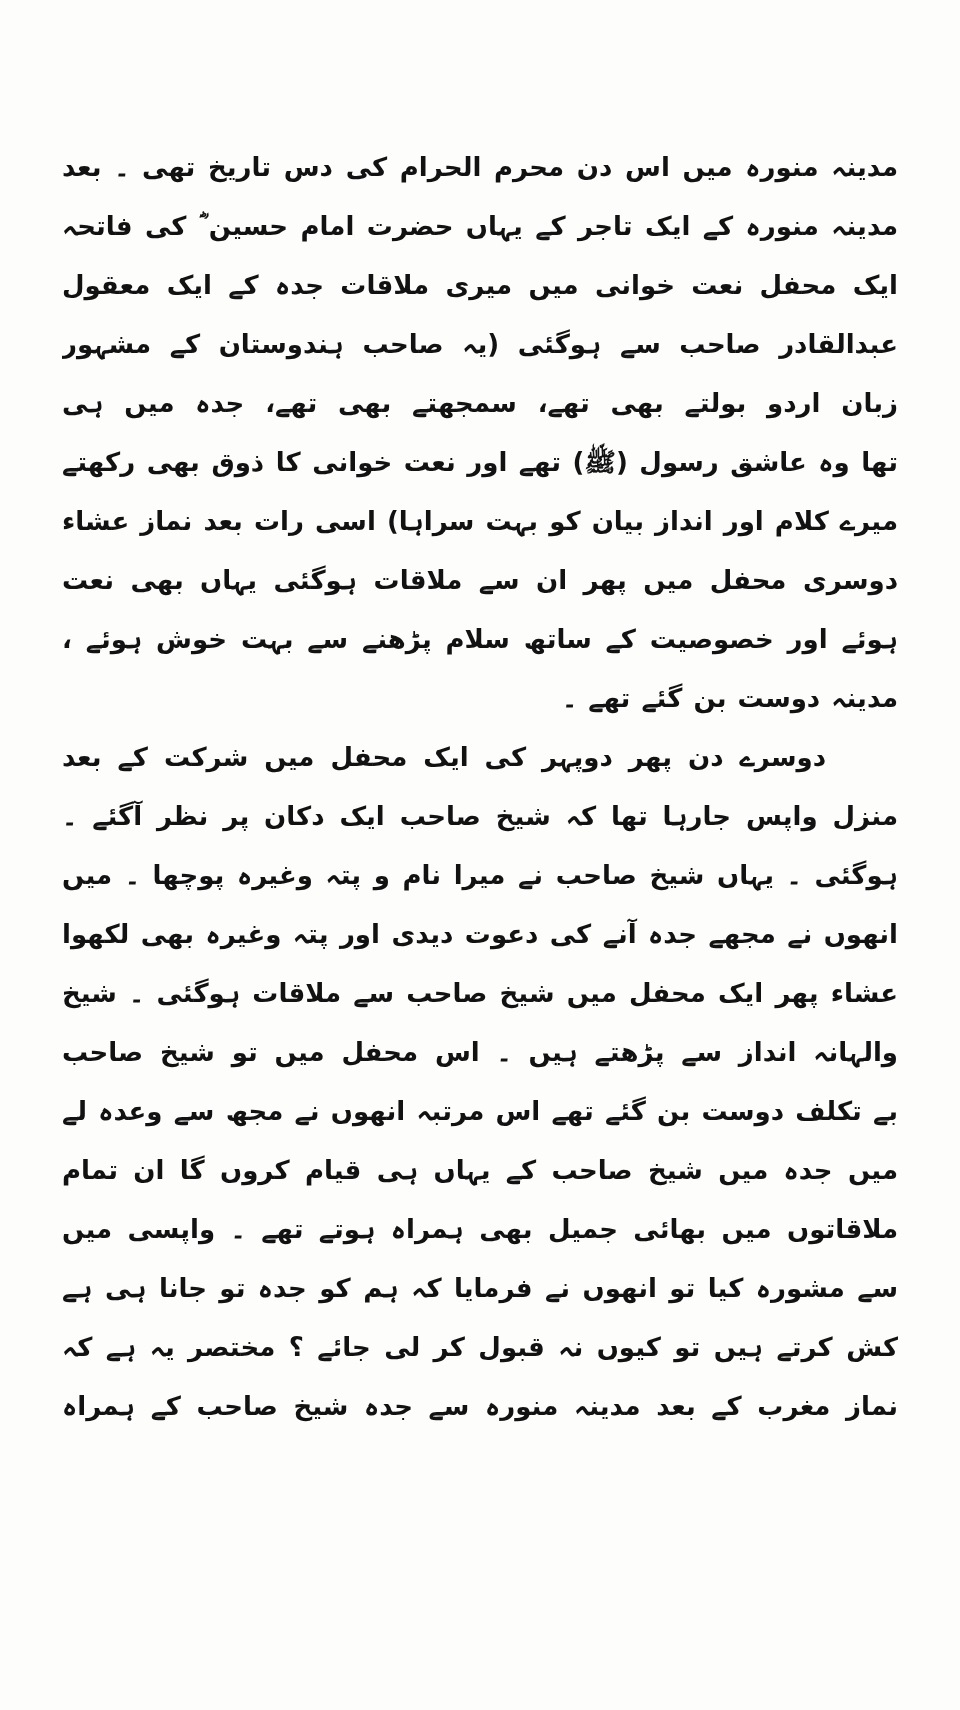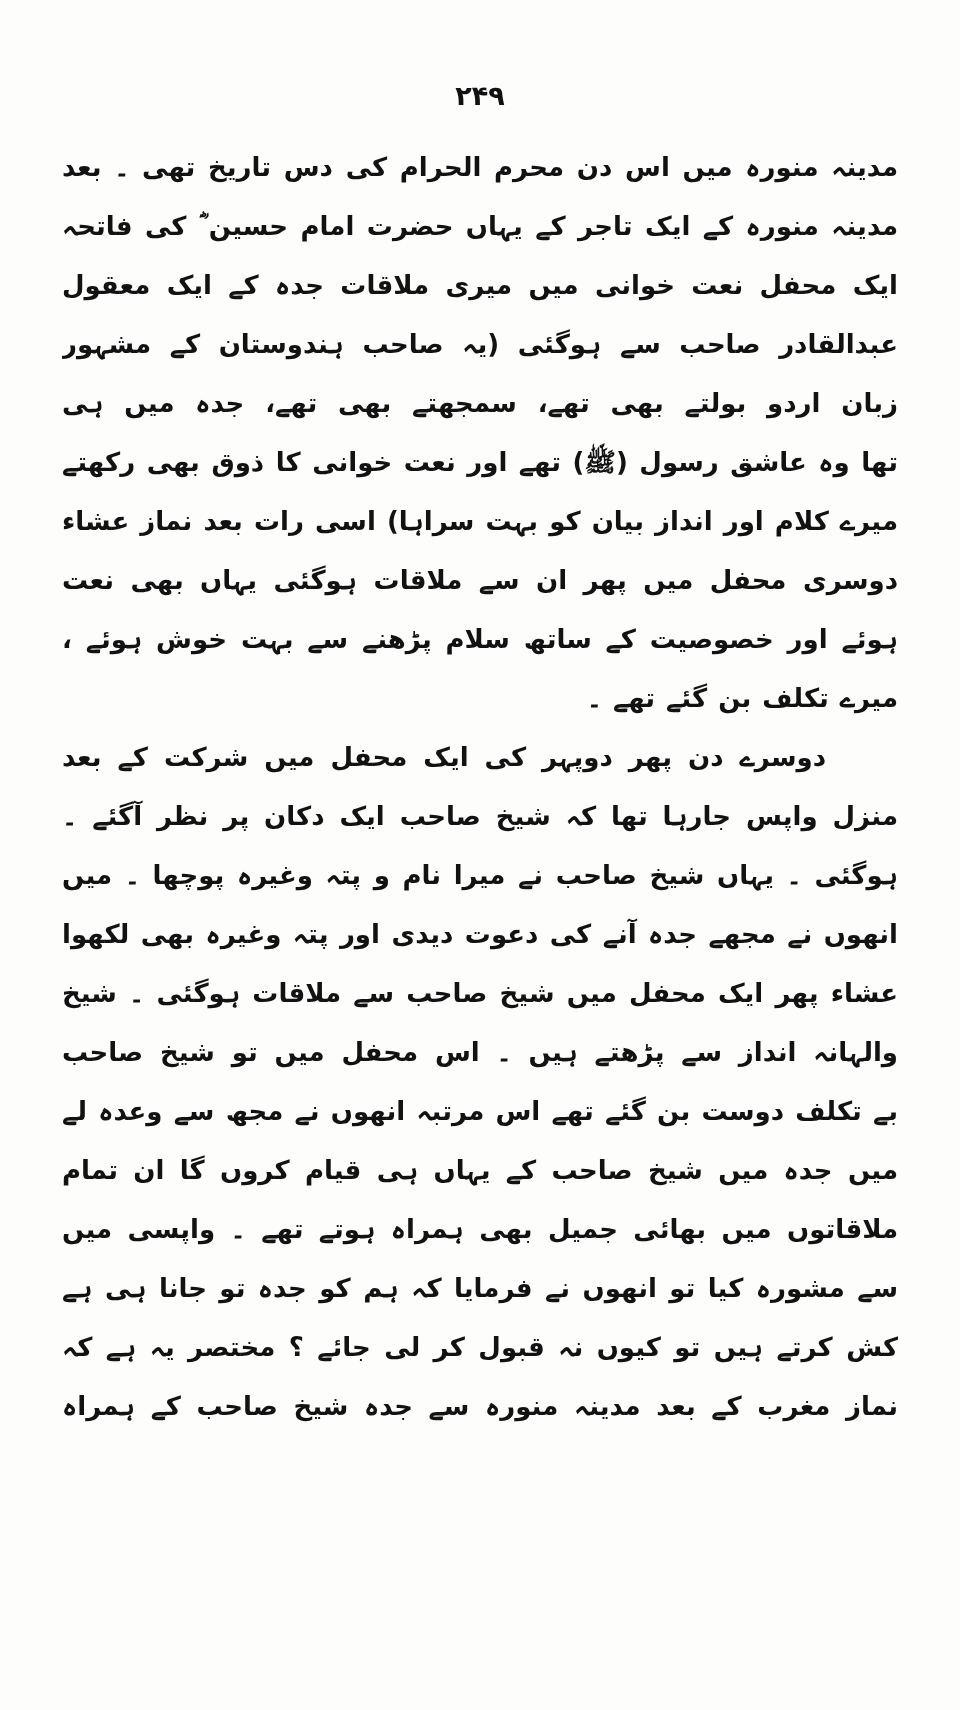--- a/index.html
+++ b/index.html
@@ -51,32 +51,31 @@
     padding-right: 72px;
   }
   .line.para-end {
     text-align-last: right;
   }
 </style>
 </head>
 <body>
 
 <div class="page">
-  <div class="page-number">۲۴۹</div>
   <div class="text-block">
       <div class="line" dir="rtl">مدینہ منورہ میں اس دن محرم الحرام کی دس تاریخ تھی ۔ بعد نماز ظہر</div>
       <div class="line" dir="rtl">مدینہ منورہ کے ایک تاجر کے یہاں حضرت امام حسین ؓ کی فاتحہ کے سلسلے میں</div>
       <div class="line" dir="rtl">ایک محفل نعت خوانی میں میری ملاقات جدہ کے ایک معقول تاجر شیخ علی</div>
       <div class="line" dir="rtl">عبدالقادر صاحب سے ہوگئی (یہ صاحب ہندوستان کے مشہور شہر گجرات سے</div>
       <div class="line" dir="rtl">زبان اردو بولتے بھی تھے، سمجھتے بھی تھے، جدہ میں ہی کاروبار شروع کردیا</div>
       <div class="line" dir="rtl">تھا وہ عاشق رسول (ﷺ) تھے اور نعت خوانی کا ذوق بھی رکھتے تھے اس لئے</div>
       <div class="line" dir="rtl">میرے کلام اور انداز بیان کو بہت سراہا) اسی رات بعد نماز عشاء ایک</div>
       <div class="line" dir="rtl">دوسری محفل میں پھر ان سے ملاقات ہوگئی یہاں بھی نعت خوانی سے متاثر</div>
       <div class="line" dir="rtl">ہوئے اور خصوصیت کے ساتھ سلام پڑھنے سے بہت خوش ہوئے ، اب وہ</div>
-      <div class="line para-end" dir="rtl">میرے تکلف بن گئے تھے ۔</div>
+      <div class="line para-end" dir="rtl">مدینہ دوست بن گئے تھے ۔</div>
       <div class="line indent" dir="rtl">دوسرے دن پھر دوپہر کی ایک محفل میں شرکت کے بعد میں اصطفا</div>
       <div class="line" dir="rtl">منزل واپس جارہا تھا کہ شیخ صاحب ایک دکان پر نظر آگئے ۔ پھر ملاقات</div>
       <div class="line" dir="rtl">ہوگئی ۔ یہاں شیخ صاحب نے میرا نام و پتہ وغیرہ پوچھا ۔ میں نے ان کو بتایا</div>
       <div class="line" dir="rtl">انھوں نے مجھے جدہ آنے کی دعوت دیدی اور پتہ وغیرہ بھی لکھوا دیا بعد نماز</div>
       <div class="line" dir="rtl">عشاء پھر ایک محفل میں شیخ صاحب سے ملاقات ہوگئی ۔ شیخ صاحب سلام بڑے</div>
       <div class="line" dir="rtl">والہانہ انداز سے پڑھتے ہیں ۔ اس محفل میں تو شیخ صاحب میرے لئے بالکل</div>
       <div class="line" dir="rtl">بے تکلف دوست بن گئے تھے اس مرتبہ انھوں نے مجھ سے وعدہ لے لیا کہ</div>
       <div class="line" dir="rtl">میں جدہ میں شیخ صاحب کے یہاں ہی قیام کروں گا ان تمام محفلوں اور</div>
       <div class="line" dir="rtl">ملاقاتوں میں بھائی جمیل بھی ہمراہ ہوتے تھے ۔ واپسی میں بھائی جمیل صاحب</div>
       <div class="line" dir="rtl">سے مشورہ کیا تو انھوں نے فرمایا کہ ہم کو جدہ تو جانا ہی ہے اگر شیخ صاحب پیش</div>

